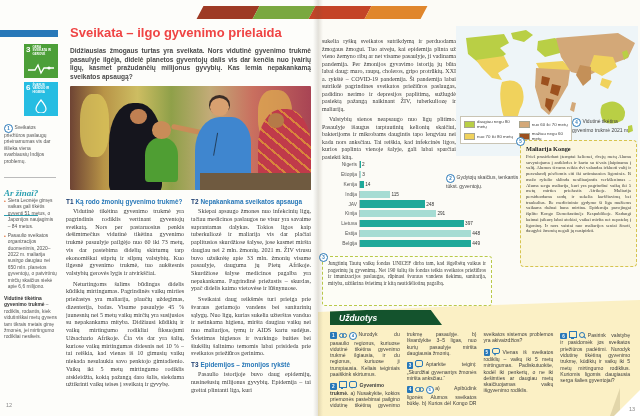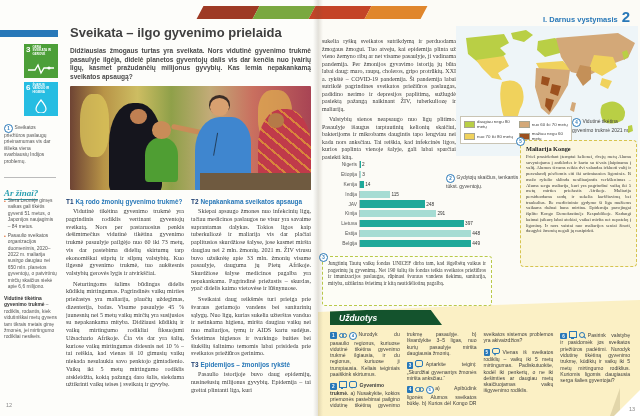--- a/index.html
+++ b/index.html
@@ -21,27 +21,27 @@
   .chap .n{font:bold 15px "Liberation Sans",sans-serif;color:#2878b8;}
 
   
   .bluebar{position:absolute;left:0;top:30px;width:58px;height:7px;background:#2878b8;}
   .sdg{position:absolute;left:24px;width:34px;height:34px;color:#fff;font-family:"Liberation Sans",sans-serif;padding:2px;box-sizing:border-box;}
   .sdg .num{font-size:8px;font-weight:bold;float:left;margin-right:2px;line-height:1;}
   .sdg .lab{font-size:3px;font-weight:bold;line-height:1.1;display:block;}
   .sdg svg{position:absolute;left:4px;bottom:3px;}
   .margin-note{position:absolute;font:4.9px "Liberation Sans",sans-serif;color:#555;line-height:1.3;}
   .fig-num{display:inline-flex;width:7px;height:7px;border:1px solid #2878b8;border-radius:50%;color:#2878b8;font:bold 4.5px "Liberation Sans",sans-serif;align-items:center;justify-content:center;margin-right:1.5px;vertical-align:-1px;flex:none;background:#fff;}
-  .arzinai-title{font:bold italic 9px "Liberation Serif",serif;color:#2a9fb0;border-bottom:1px solid #2a9fb0;display:inline-block;padding-bottom:1px;}
+  .arzinai-title{font:bold italic 9px "Liberation Serif",serif;color:#2a9fb0;border-bottom:1px solid #2a9fb0;display:inline-block;padding-bottom:17px;}
   .bullet-item{display:flex;gap:2px;margin-bottom:3px;}
   .bullet-item .b{color:#e0642a;font-size:5px;line-height:1.2;}
   .glossary .term{font-weight:bold;color:#333;}
 
   
-  .title{position:absolute;left:70px;top:25px;width:245px;font:bold 13px "Liberation Sans",sans-serif;color:#404040;}
+  .title{position:absolute;left:70px;top:25px;width:245px;font:bold 13px "Liberation Sans",sans-serif;color:#ef4444;}
   .intro{position:absolute;left:70px;top:47px;width:241px;font:bold 6.6px "Liberation Sans",sans-serif;color:#4a4a4a;line-height:1.32;text-align:justify;}
   .photo{position:absolute;left:70px;top:86px;width:241px;height:104px;overflow:hidden;border-radius:1px;}
   .photo div{position:absolute;}
   .col{position:absolute;top:196px;height:212px;overflow:hidden;font-size:6.1px;line-height:1.27;color:#3b3b3b;text-align:justify;}
   .col p{margin:0 0 3px 0;}
   .col p.ind{text-indent:7px;}
   .sec-h{font-family:"Liberation Sans",sans-serif;font-weight:bold;font-size:6.4px;margin:2px 0 2px 0;}
   .sec-h .tid{color:#1a3c6e;margin-right:2px;}
   .sec-h .ht{color:#2878b8;}
   .pagenum{position:absolute;font:5.5px "Liberation Sans",sans-serif;color:#888;z-index:9;}
@@ -195,24 +195,20 @@
         <span class="tid">T3</span><span class="ht">Epidemijos – žmonijos rykštė</span>
       </div>
       <p class="ind">Pasaulio istorijoje buvo daug epidemijų, nusinešusių milijonus gyvybių. Epidemija – tai greitai plintanti liga, kuri</p>
     </div>
 
     <div class="pagenum" style="left:6px;bottom:8px;">12</div>
   </div>
 
   <div class="page-right"></div>
 
-  <div class="chap">
-    <span class="t">I. Darnus vystymasis</span>
-    <span class="n">2</span>
-  </div>
 
   <div class="cont-col">
     <p>sukelia ryškų sveikatos sutrikdymą ir perduodama žmogaus žmogui. Tuo atveju, kai epidemija plinta už vieno žemyno ribų ar net visame pasaulyje, ji vadinama pandemija. Per žmonijos gyvavimo istoriją jų būta labai daug: maro, raupų, choleros, gripo protrūkių. XXI a. rykštė – COVID-19 pandemija. Ši pandemija labai sutrikdė pagrindines sveikatos priežiūros paslaugas, padidino nerimo ir depresijos paplitimą, sužlugdė pasiektą pažangą naikinant ŽIV, tuberkuliozę ir maliariją.</p>
     <p class="ind">Valstybių sienos neapsaugo nuo ligų plitimo. Pasaulyje išaugus tarptautinių kelionių skaičiui, bakterijoms ir mikrobams daugintis tapo lengviau nei kada nors anksčiau. Tai reiškia, kad infekcinės ligos, kurios paplinta vienoje šalyje, gali labai sparčiai pasiekti kitą.</p>
   </div>
 
   <div class="map-box">
     <svg width="182" height="130" viewBox="0 0 182 130">
       <rect width="182" height="130" fill="#eef5f8"></rect>
       <path d="M55 7 l15 -3 7 5 -9 7 -11 -3 z" fill="#b9cf45"></path>

